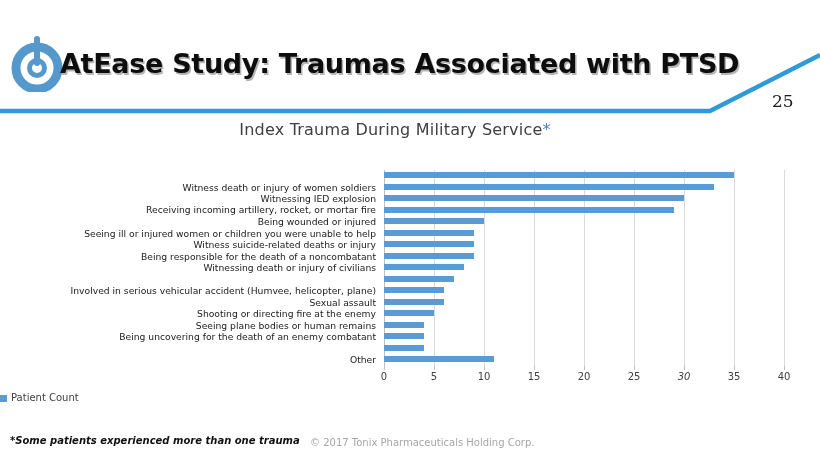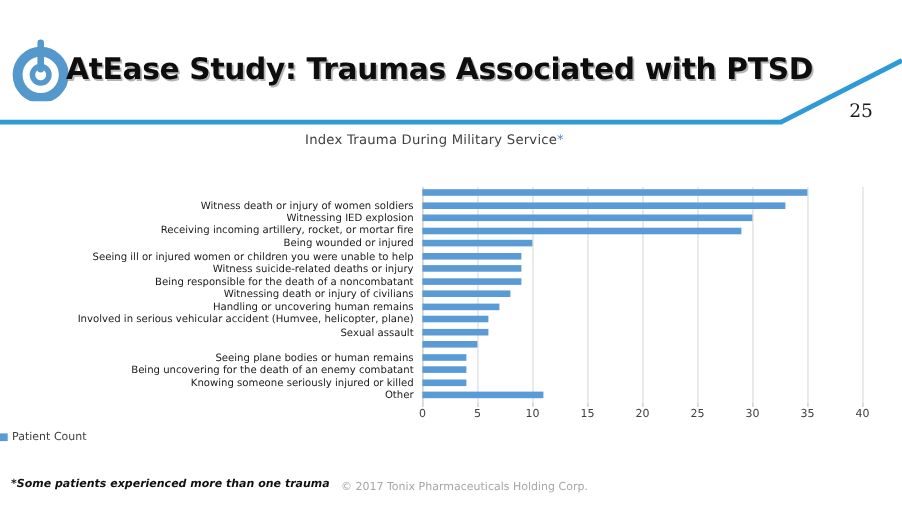--- a/index.html
+++ b/index.html
@@ -68,21 +68,21 @@
     width: 820px;
     height: 305px;
   }
   #chart-title {
     position: absolute;
     left: 0;
     top: 8px;
     width: 790px;
     text-align: center;
     font-family: "DejaVu Sans", sans-serif;
-    font-size: 12px;
+    font-size: 16px;
     color: #404040;
     letter-spacing: 0.2px;
   }
   #chart-title .asterisk { color: #4a86c8; }
 
   
   #plot {
     position: absolute;
     left: 384px;
     top: 58px;       
@@ -222,26 +222,25 @@
 
   <div id="cat-labels">
       <div class="cat-label" style="top: 11.5294px;">Witness death or injury of women soldiers</div>
       <div class="cat-label" style="top: 23.0588px;">Witnessing IED explosion</div>
       <div class="cat-label" style="top: 34px;">Receiving incoming artillery, rocket, or mortar fire</div>
       <div class="cat-label" style="top: 46.1176px;">Being wounded or injured</div>
       <div class="cat-label" style="top: 57.6471px;">Seeing ill or injured women or children you were unable to help</div>
       <div class="cat-label" style="top: 69.1765px;">Witness suicide-related deaths or injury</div>
       <div class="cat-label" style="top: 80.7059px;">Being responsible for the death of a noncombatant</div>
       <div class="cat-label" style="top: 92.2353px;">Witnessing death or injury of civilians</div>
-      <div class="cat-label" style="top: 103.765px;">Handling or uncovering human remains</div>
       <div class="cat-label" style="top: 115.294px;">Involved in serious vehicular accident (Humvee, helicopter, plane)</div>
       <div class="cat-label" style="top: 126.824px;">Sexual assault</div>
+      <div class="cat-label" style="top: 138.353px;">Shooting or directing fire at the enemy</div>
       <div class="cat-label" style="top: 149.882px;">Seeing plane bodies or human remains</div>
       <div class="cat-label" style="top: 161.412px;">Being uncovering for the death of an enemy combatant</div>
-      <div class="cat-label" style="top: 172.941px;">Knowing someone seriously injured or killed</div>
       <div class="cat-label" style="top: 184.471px;">Other</div>
     </div>
 
   <div id="plot">
       <div class="gridline axis-zero" style="left: 0px;"></div>
       <div class="gridline" style="left: 50px;"></div>
       <div class="gridline" style="left: 100px;"></div>
       <div class="gridline" style="left: 150px;"></div>
       <div class="gridline" style="left: 200px;"></div>
       <div class="gridline" style="left: 250px;"></div>
@@ -308,21 +307,21 @@
       <div class="tick-label" style="left: 50px;">5</div>
       <div class="tick-mark" style="left: 100px;"></div>
       <div class="tick-label" style="left: 100px;">10</div>
       <div class="tick-mark" style="left: 150px;"></div>
       <div class="tick-label" style="left: 150px;">15</div>
       <div class="tick-mark" style="left: 200px;"></div>
       <div class="tick-label" style="left: 200px; text-align: right;">20</div>
       <div class="tick-mark" style="left: 250px;"></div>
       <div class="tick-label" style="left: 250px;">25</div>
       <div class="tick-mark" style="left: 300px;"></div>
-      <div class="tick-label" style="left: 300px;">30</div>
+      <div class="tick-label" style="left: 300px; font-style: italic;">30</div>
       <div class="tick-mark" style="left: 350px;"></div>
       <div class="tick-label" style="left: 350px;">35</div>
       <div class="tick-mark" style="left: 400px;"></div>
       <div class="tick-label" style="left: 400px;">40</div>
     </div>
 
   <div id="legend">
     <span class="swatch"></span><span>Patient Count</span>
   </div>
 </div>

